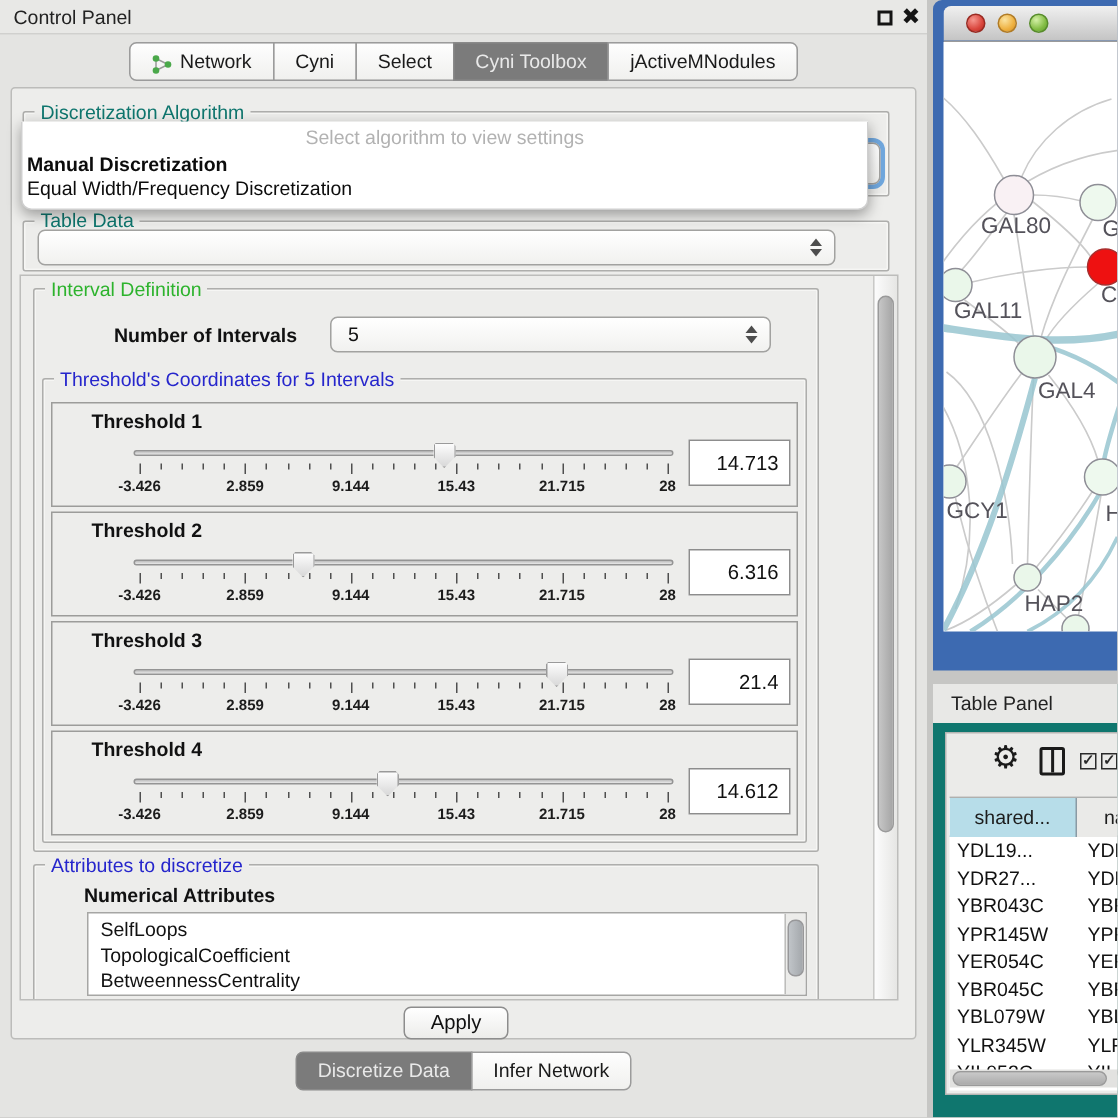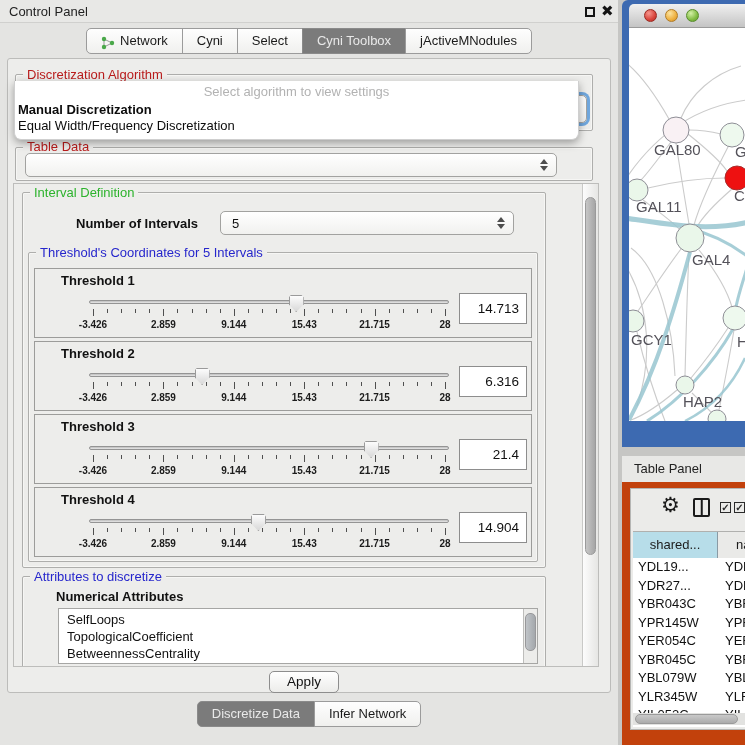--- a/index.html
+++ b/index.html
@@ -20,21 +20,21 @@
   .tab:first-child{border-radius:5px 0 0 5px;margin-left:0;}
   .tab:last-child{border-radius:0 5px 5px 0;}
   .tab.selected{background:#7b7b7b;color:#e9e9e9;border-color:#8a8a8a;}
   .tab .net-ic{display:inline-block;width:14px;height:14px;}
 
   #main{position:absolute;left:7px;top:58px;width:604px;height:635px;background:#ededeb;border:1px solid #bcbcba;border-radius:3px;}
 
   
   .groupbox{position:absolute;border:1px solid #aeaeac;border-radius:2px;box-shadow:inset 0 0 0 1px #f6f6f4;}
   .grouplabel{position:absolute;font-size:13px;background:#ededeb;padding:0 4px;white-space:nowrap;}
-  .gl-dark{color:#b91c1c;}
+  .gl-dark{color:#0f766e;}
   .gl-green{color:#2db32d;}
   .gl-blue{color:#2626cc;}
 
   
   .combo{position:absolute;border:1px solid #a2a2a0;border-radius:5px;background:linear-gradient(#ffffff,#f1f1ef);font-size:13px;color:#111;}
   .combo .val{position:absolute;left:11px;top:50%;transform:translateY(-50%);white-space:nowrap;}
   .spin{position:absolute;right:8px;top:50%;transform:translateY(-50%);display:flex;flex-direction:column;gap:2px;}
   .arr-up{width:0;height:0;border-left:4px solid transparent;border-right:4px solid transparent;border-bottom:5px solid #4d4d4d;}
   .arr-dn{width:0;height:0;border-left:4px solid transparent;border-right:4px solid transparent;border-top:5px solid #4d4d4d;}
   .focused{box-shadow:0 0 0 3px rgba(98,158,220,0.9);}
@@ -74,21 +74,21 @@
   
   #net-window{position:absolute;left:622px;top:0;width:123px;height:447px;background:#3d6ab1;border-radius:6px 0 0 0;}
   .net-titlebar{position:absolute;left:7px;top:4px;right:0;height:24px;background:linear-gradient(#f0f0f0,#c4c4c4);border-radius:5px 0 0 0;border-bottom:1px solid #9a9a9a;}
   .light{position:absolute;top:5px;width:13px;height:13px;border-radius:50%;}
   .light.red{left:15px;background:radial-gradient(circle at 35% 30%,#f6968e,#d9453c 60%,#b12d25);border:1px solid #992a22;}
   .light.yellow{left:36px;background:radial-gradient(circle at 35% 30%,#fbe3a0,#eeb03f 60%,#cf8d2a);border:1px solid #b07b26;}
   .light.green{left:57px;background:radial-gradient(circle at 35% 30%,#d4f0a6,#82bc43 60%,#5f9a2f);border:1px solid #578c2b;}
   #net-canvas{position:absolute;left:7px;top:28px;width:116px;height:393px;background:#ffffff;overflow:hidden;}
 
   
-  #tp-window{position:absolute;left:622px;top:456px;width:123px;height:289px;background:#c2410c;}
+  #tp-window{position:absolute;left:622px;top:456px;width:123px;height:289px;background:#0f766e;}
   .tp-titlebar{position:absolute;left:0;top:0;width:100%;height:26px;background:#e8e8e6;}
   .tp-title{position:absolute;left:12px;top:5px;font-size:13px;color:#222;}
   #tp-panel{position:absolute;left:8px;top:32px;width:115px;height:242px;background:#ebebe9;border:1px solid #b5b5b3;border-right:none;}
   .gear-ic{position:absolute;left:30px;top:4px;font-size:21px;color:#1a1a1a;font-family:"DejaVu Sans",sans-serif;}
   .cols-ic{position:absolute;left:62px;top:9px;width:17px;height:19px;border:2.5px solid #1a1a1a;border-radius:2px;}
   .cols-ic:after{content:"";position:absolute;left:50%;top:0;bottom:0;width:2.5px;background:#1a1a1a;transform:translateX(-50%);}
   .chk-ic{position:absolute;top:13px;width:11px;height:11px;border:1.5px solid #2a2a2a;font-size:10px;line-height:9px;text-align:center;color:#2a2a2a;font-weight:bold;}
   #tp-table{position:absolute;left:2px;top:42px;width:113px;height:196px;background:#ffffff;overflow:hidden;border-top:1px solid #b0b0ae;}
   .tp-header{position:absolute;left:0;top:0;height:26px;width:160px;display:flex;border-bottom:1px solid #8a9aa4;}
   .tp-hcell{height:26px;font-size:13px;color:#1c1c1c;line-height:26px;overflow:hidden;white-space:nowrap;}
@@ -356,21 +356,21 @@
                 </div>
       <div class="ticklabels">
                   <span class="ticklabel" style="left: -24px;">-3.426</span>
                   <span class="ticklabel" style="left: 46.4px;">2.859</span>
                   <span class="ticklabel" style="left: 116.8px;">9.144</span>
                   <span class="ticklabel" style="left: 187.2px;">15.43</span>
                   <span class="ticklabel" style="left: 257.6px;">21.715</span>
                   <span class="ticklabel" style="left: 328px;">28</span>
                 </div>
     </div>
-    <div class="th-value">14.904</div>
+    <div class="th-value">14.612</div>
   </div>
 </div>
 
         <div class="groupbox" style="left:8px;top:392px;width:524px;height:120px;"></div>
         <span class="grouplabel gl-blue lbl" style="left:16px;top:385px;">Attributes to discretize</span>
         <span class="lbl" style="left:42px;top:405px;font-size:13px;font-weight:bold;color:#111;">Numerical Attributes</span>
         <div id="attr-list" style="left:44px;top:424px;width:480px;height:56px;">
           <div class="list-scroll">
               <div class="vthumb"></div>
             </div>

